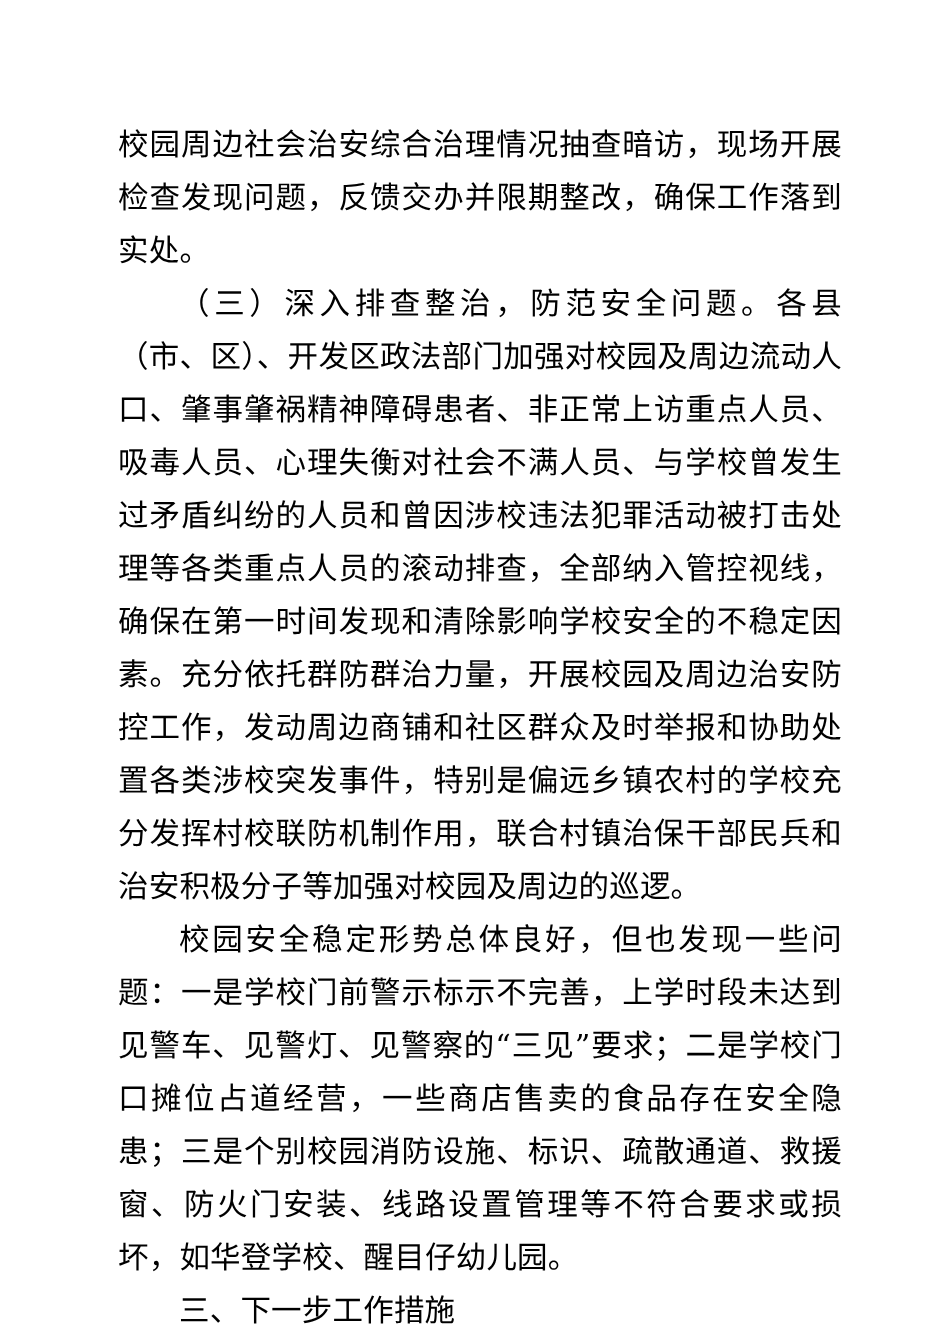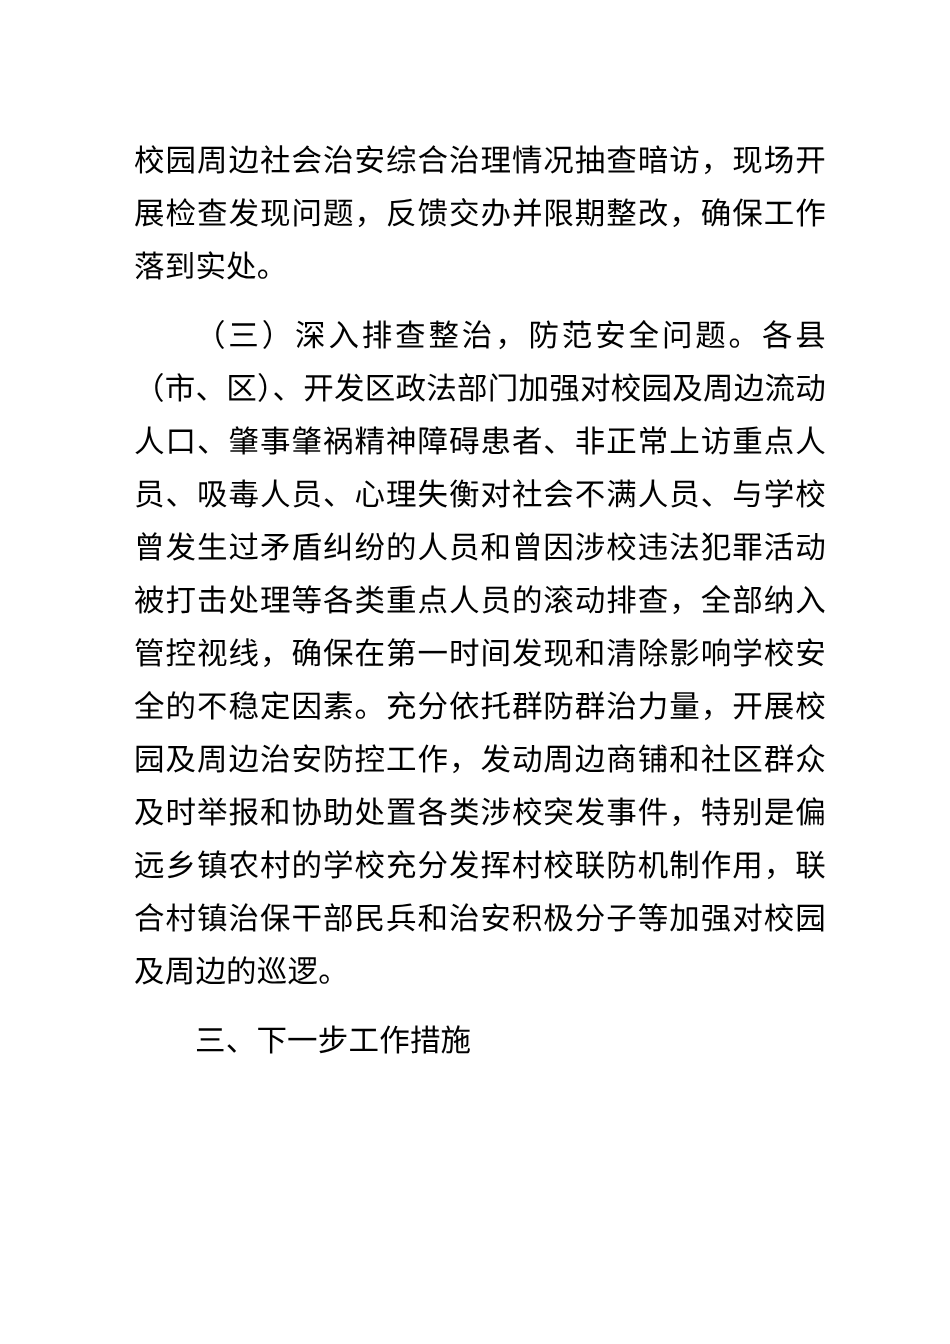--- a/index.html
+++ b/index.html
@@ -19,36 +19,37 @@
     overflow: hidden;
   }
   .doc-body {
     font-size: 30.5px;
     line-height: 53px;
     text-align: justify;
     text-justify: inter-ideograph;
     letter-spacing: 0.2px;
   }
   p {
-    margin: 16px;
+    margin: 0;
     padding: 0;
   }
   .para {
     text-indent: 2em;
   }
   .para-cont {
     text-indent: 0;
   }
   .heading {
     text-indent: 2em;
   }
 </style>
 </head>
 <body>
 
 <div class="page">
   <div class="doc-body">
     <p class="para para-cont">校园周边社会治安综合治理情况抽查暗访，现场开展检查发现问题，反馈交办并限期整改，确保工作落到实处。</p>
     <p class="para">（三）深入排查整治，防范安全问题。各县（市、区）、开发区政法部门加强对校园及周边流动人口、肇事肇祸精神障碍患者、非正常上访重点人员、吸毒人员、心理失衡对社会不满人员、与学校曾发生过矛盾纠纷的人员和曾因涉校违法犯罪活动被打击处理等各类重点人员的滚动排查，全部纳入管控视线，确保在第一时间发现和清除影响学校安全的不稳定因素。充分依托群防群治力量，开展校园及周边治安防控工作，发动周边商铺和社区群众及时举报和协助处置各类涉校突发事件，特别是偏远乡镇农村的学校充分发挥村校联防机制作用，联合村镇治保干部民兵和治安积极分子等加强对校园及周边的巡逻。</p>
+    <p class="para">校园安全稳定形势总体良好，但也发现一些问题：一是学校门前警示标示不完善，上学时段未达到见警车、见警灯、见警察的“三见”要求；二是学校门口摊位占道经营，一些商店售卖的食品存在安全隐患；三是个别校园消防设施、标识、疏散通道、救援窗、防火门安装、线路设置管理等不符合要求或损坏，如华登学校、醒目仔幼儿园。</p>
     <p class="heading">三、下一步工作措施</p>
 
   </div>
 </div>
 
 </body></html>

